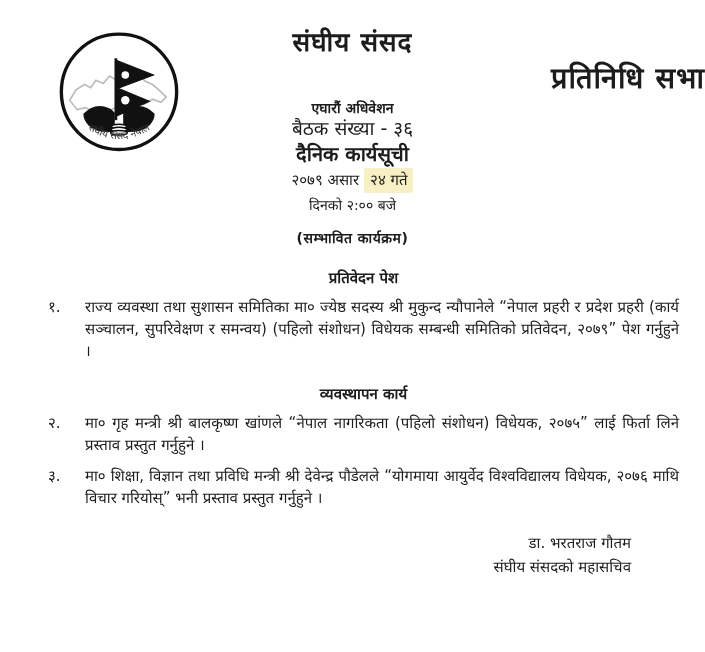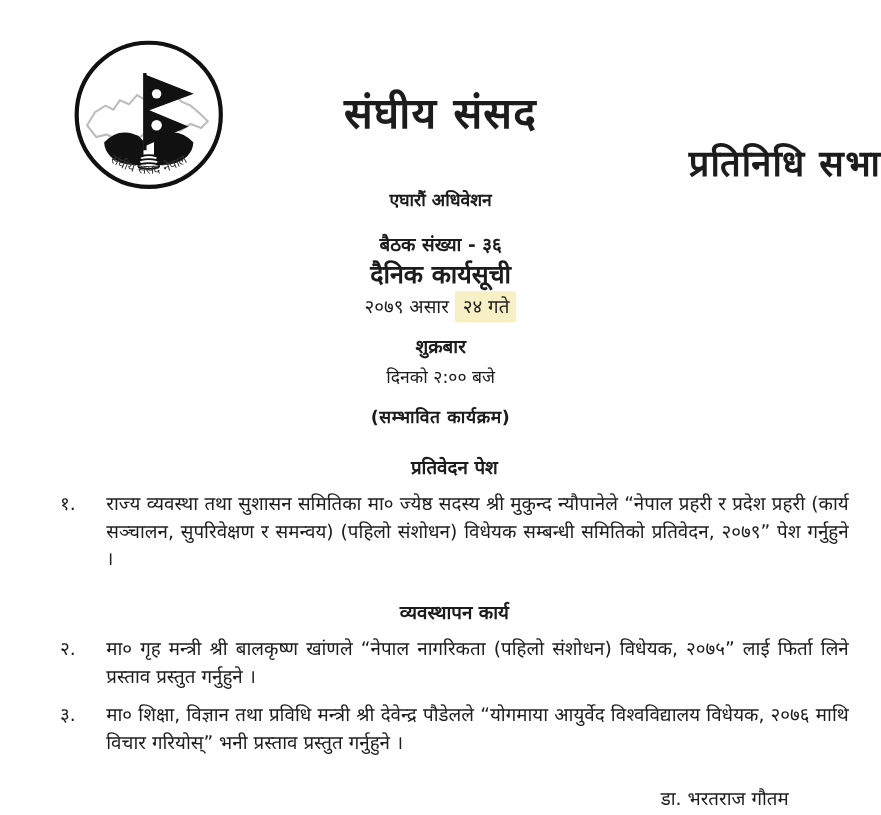--- a/index.html
+++ b/index.html
@@ -13,24 +13,24 @@
     box-sizing:border-box;
   }
   .emblem{
     position:absolute;left:56px;top:30px;width:126px;height:130px;
   }
   .header{
     padding-top:28px;
     text-align:center;
     line-height:1.15;
   }
-  .org{font-size:34px;font-weight:bold;letter-spacing:1px;margin-top:44px;}
+  .org{font-size:26px;font-weight:bold;letter-spacing:1px;}
   .house{font-size:29px;font-weight:bold;margin-top:4px;letter-spacing:1px;text-align:right;}
   .session{font-size:14px;font-weight:bold;margin-top:5px;}
-  .meeting{font-size:15px;font-weight:bold;margin-top:18px;}
+  .meeting{font-size:19px;font-weight:normal;margin-top:2px;}
   .doctype{font-size:20px;font-weight:bold;margin-top:3px;}
   .dateline{font-size:15px;margin-top:6px;}
   .date-highlight{
     background:rgba(240,228,150,0.55);
     padding:3px 6px 4px 6px;
     margin-left:5px;
     border-radius:2px;
     text-align:center;
   }
   .day{font-size:15px;font-weight:bold;margin-top:15px;}
@@ -104,21 +104,20 @@
     </svg>
   </div>
 
   <div class="header">
     <div class="org">संघीय संसद</div>
     <div class="house">प्रतिनिधि सभा</div>
     <div class="session">एघारौं अधिवेशन</div>
     <div class="meeting">बैठक संख्या - ३६</div>
     <div class="doctype">दैनिक कार्यसूची</div>
     <div class="dateline"><span>२०७९ असार</span><span class="date-highlight">२४ गते</span></div>
-    <div class="day">शुक्रबार</div>
     <div class="time">दिनको २:०० बजे</div>
     <div class="program">(सम्भावित कार्यक्रम)</div>
   </div>
 
   <div class="content">
 
     <div class="section-title">प्रतिवेदन पेश</div>
     <div class="agenda-item">
       <div class="num">१.</div>
       <div class="txt">राज्य व्यवस्था तथा सुशासन समितिका मा० ज्येष्ठ सदस्य श्री मुकुन्द न्यौपानेले “नेपाल प्रहरी र प्रदेश प्रहरी (कार्य सञ्चालन, सुपरिवेक्षण र समन्वय) (पहिलो संशोधन) विधेयक सम्बन्धी समितिको प्रतिवेदन, २०७९” पेश गर्नुहुने ।</div>

